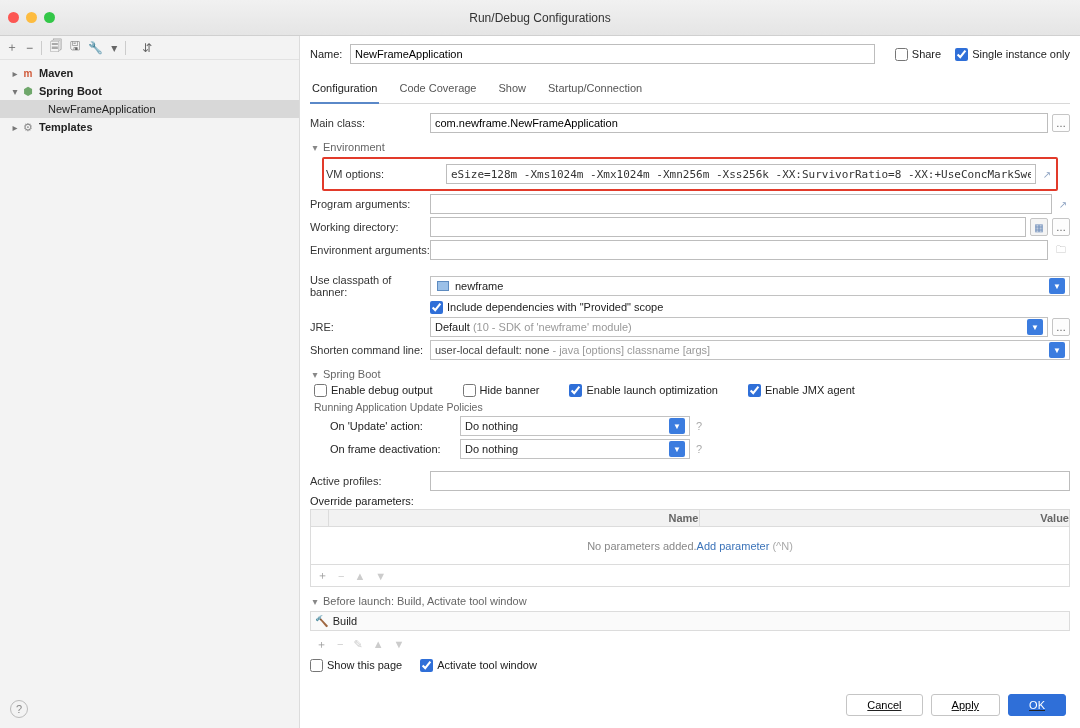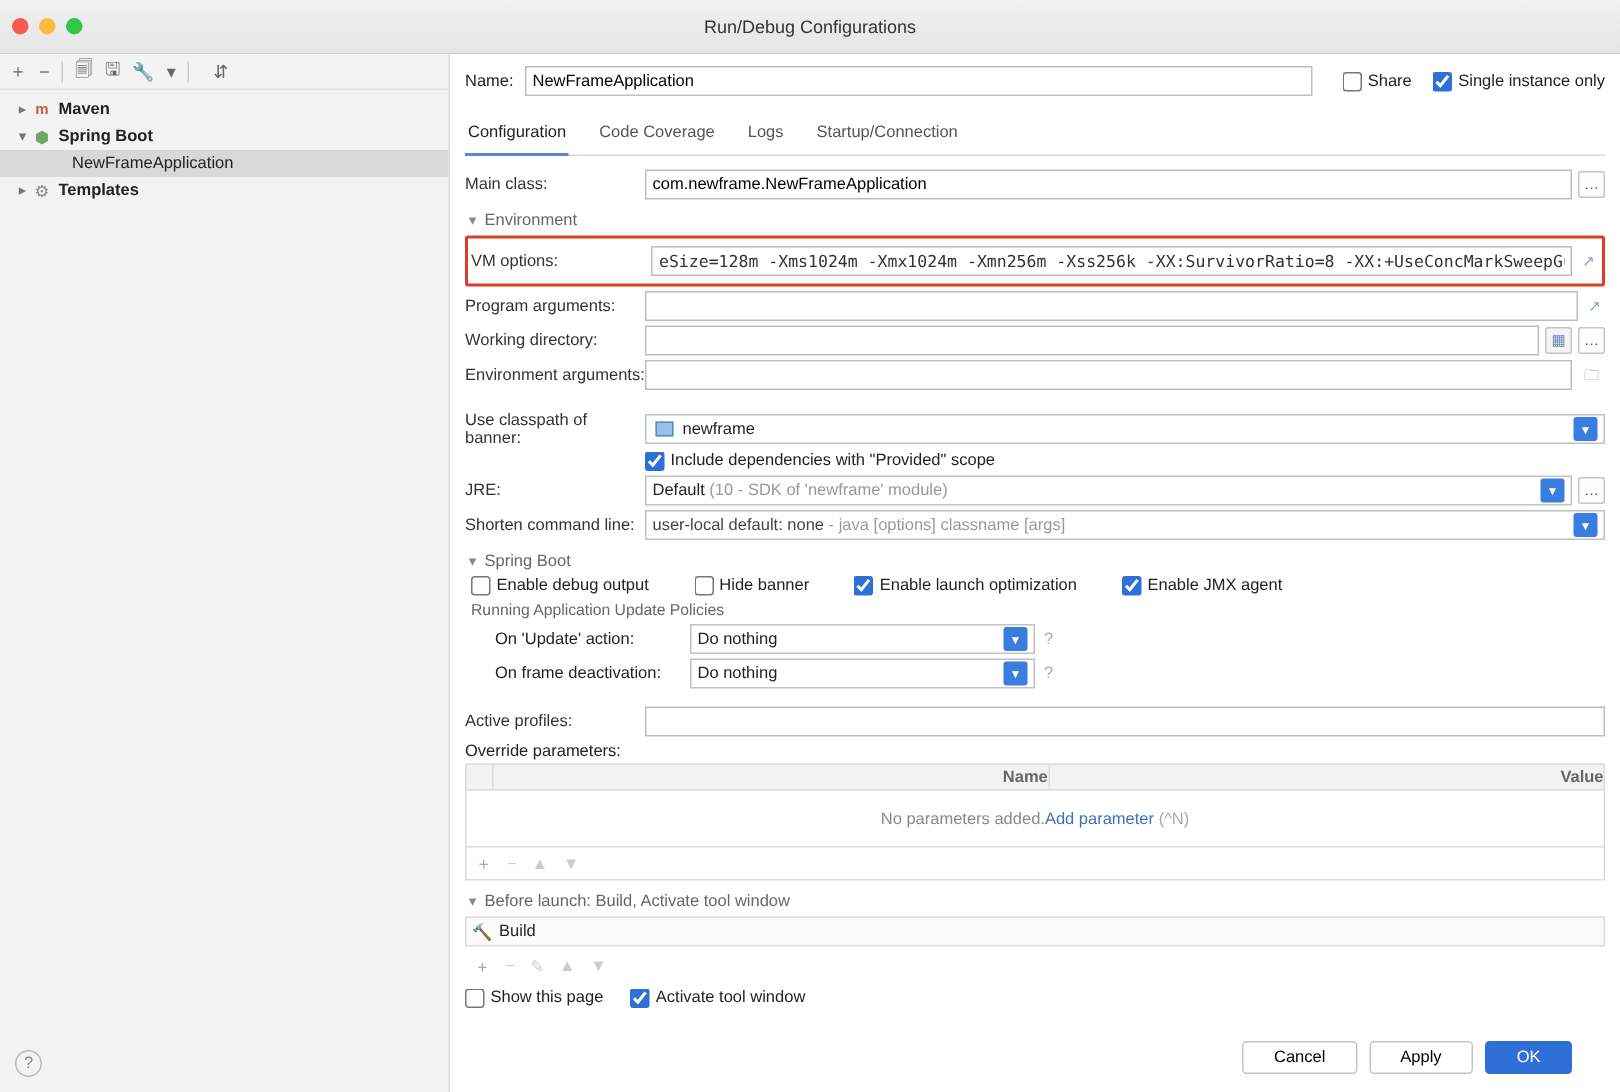--- a/index.html
+++ b/index.html
@@ -35,21 +35,21 @@
 .tab { padding: 6px 2px 8px; color: #555; cursor: pointer; }
 .tab.active { color: #222; border-bottom: 2px solid #5a88c8; margin-bottom: -1px; }
 .panel { flex: 1; overflow-y: auto; padding: 6px 0; }
 .sect-title { color: #666; font-size: 11px; margin: 8px 0 4px; display: flex; align-items: center; gap: 3px; }
 .sect-title .tri { color: #888; }
 .form-row { display: flex; align-items: center; margin: 3px 0; }
 .form-row .flbl { width: 120px; color: #333; }
 .form-row .fval { flex: 1; display: flex; align-items: center; gap: 4px; }
 .form-row .fval input.txt { flex: 1; }
 .trail { width: 18px; height: 18px; border: 1px solid #c5c5c5; background: #fdfdfd; display: inline-flex; align-items: center; justify-content: center; color: #555; font-size: 10px; cursor: pointer; border-radius: 2px; }
-.highlight-box { border: 2px solid #e23a2a; border-radius: 2px; padding: 2px 2px; margin: 2px 0; }
+.highlight-box { border: 2px solid #e23a2a; border-radius: 2px; padding: 2px 2px; margin: 2px 12px; }
 .vmfield { flex: 1; height: 22px; border: 1px solid #7aa6e0; background: #fff; font-family: "Menlo","Monaco",monospace; font-size: 11px; color: #333; padding: 0 4px; }
 .expand { width: 14px; height: 14px; color: #8aa0c0; font-size: 10px; display: inline-flex; align-items: center; justify-content: center; }
 .dropdown { flex: 1; height: 20px; border: 1px solid #c2c2c2; background: #fff; display: flex; align-items: center; padding: 0 4px; position: relative; cursor: pointer; }
 .dd-arrow { width: 16px; height: 16px; background: #3b7cdf; border-radius: 2px; display: inline-flex; align-items: center; justify-content: center; color: #fff; font-size: 8px; margin-left: auto; }
 .dd-txt { color: #222; }
 .dd-txt .sub { color: #999; }
 .module-dd .iconw { margin-right: 4px; }
 .mod-icon { width: 12px; height: 10px; background: #9bc0e8; border: 1px solid #5d8bc0; display: inline-block; }
 .shorten .fval { position: relative; }
 .shorten .dd-txt { color: #444; }
@@ -68,21 +68,21 @@
 .grid-body .hk { color: #aaa; }
 .grid-ops { border: 1px solid #dcdcdc; border-top: none; height: 22px; display: flex; align-items: center; gap: 10px; padding: 0 6px; color: #999; }
 .grid-ops span { cursor: pointer; }
 .grid-ops .dis { color: #ccc; }
 .before-launch { margin-top: 6px; }
 .build-row { height: 20px; border: 1px solid #dcdcdc; background: #fafafa; display: flex; align-items: center; padding: 0 4px; gap: 4px; }
 .hammer { color: #3a8a3a; font-size: 11px; }
 .bl-ops { height: 22px; display: flex; align-items: center; gap: 10px; padding: 4px 6px 0; color: #999; }
 .bl-ops span { cursor: pointer; } .bl-ops .dis { color: #ccc; }
 .footer-chk { display: flex; gap: 18px; margin-top: 6px; align-items: center; }
-.buttons { position: absolute; right: 32px; bottom: 12px; display: flex; gap: 8px; }
+.buttons { position: absolute; right: 14px; bottom: 12px; display: flex; gap: 8px; text-decoration: underline; }
 .btn { height: 22px; padding: 0 20px; border: 1px solid #c5c5c5; background: #fff; border-radius: 3px; cursor: pointer; font-size: 11px; }
 .btn.primary { background: #2f6fd8; color: #fff; border-color: #2f6fd8; }
 </style>
 </head>
 <body>
 
 <div class="window">
   <div class="titlebar">
     <div class="traffic">
       <div class="dot red"></div>
@@ -145,21 +145,21 @@
           </label>
         <label class="chk" style="margin-left:14px">
             <input type="checkbox" checked="" style="">
             <span>Single instance only</span>
           </label>
       </div>
 
       <div class="tabs">
         <div class="tab active">Configuration</div>
         <div class="tab">Code Coverage</div>
-        <div class="tab">Logs</div>
+        <div class="tab">Show</div>
         <div class="tab">Startup/Connection</div>
       </div>
 
       <div class="panel">
         <div class="form-row">
           <div class="flbl">Main class:</div>
           <div class="fval">
             <input type="text" class="txt" value="com.newframe.NewFrameApplication" style="">
             <span class="trail">…</span>
           </div>

